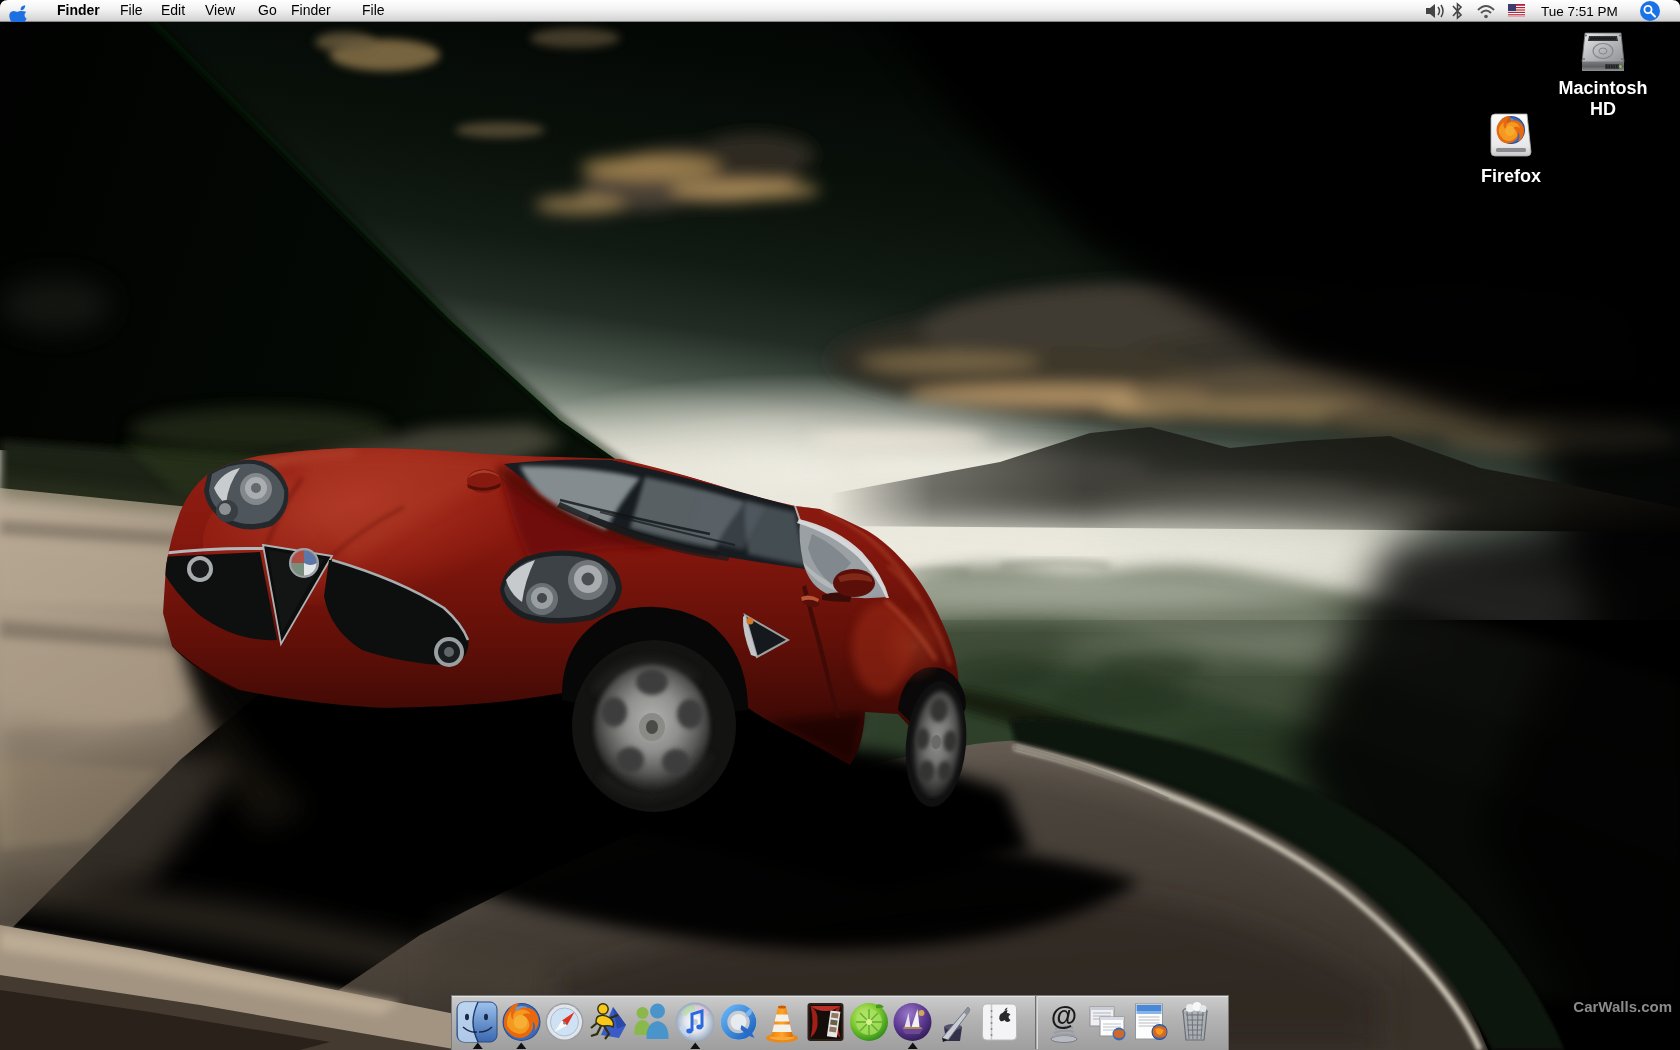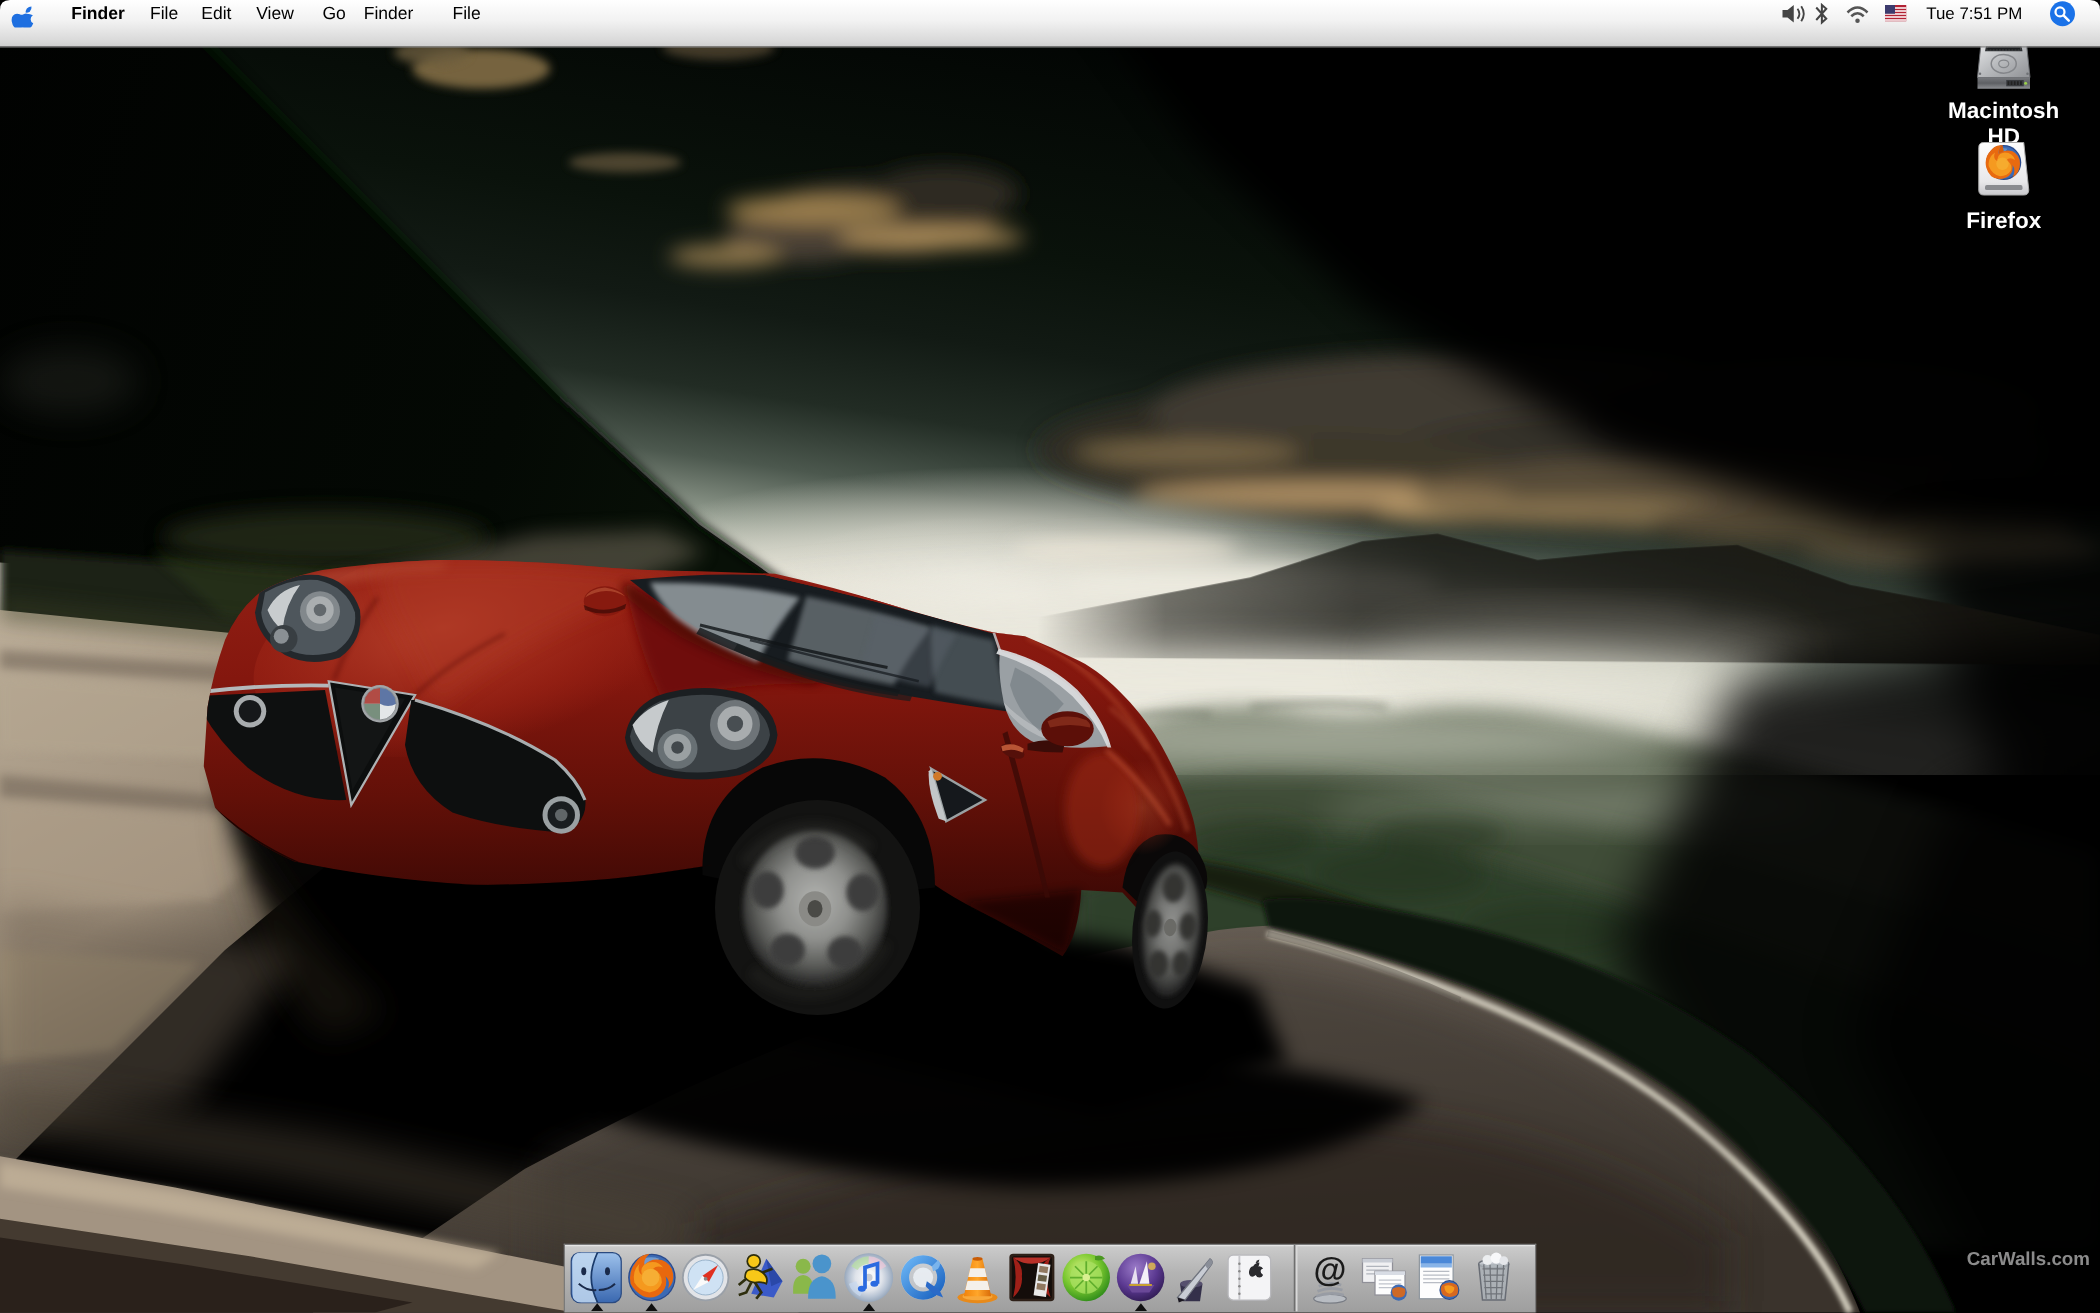--- a/index.html
+++ b/index.html
@@ -1,17 +1,17 @@
 <!DOCTYPE html>
 <html><head><meta charset="utf-8">
 <style>
 html,body{margin:0;padding:0;width:1680px;height:1050px;overflow:hidden;background:#000;
 font-family:"Liberation Sans",sans-serif;}
 #wall{position:absolute;left:0;top:0;width:1680px;height:1050px;}
-#menubar{position:absolute;left:0;top:0;width:1680px;height:38px;
+#menubar{position:absolute;left:0;top:0;width:1680px;height:22px;
 background:linear-gradient(#ffffff,#f2f2f2 45%,#d8d8d8 90%,#cfcfcf);
 border-bottom:1px solid #888;box-sizing:border-box;z-index:50;}
 .mitem{position:absolute;top:0;height:22px;line-height:21px;font-size:14px;color:#000;}
 #mbright{position:absolute;right:0;top:0;height:22px;z-index:51;}
 .deskicon{position:absolute;z-index:40;text-align:center;}
 .desklabel{color:#fff;font-size:18px;font-weight:bold;text-shadow:0 1px 2px rgba(0,0,0,.9);margin-top:2px;}
 #dock{position:absolute;z-index:60;}
 </style></head>
 <body>
 <svg id="wall" viewBox="0 0 1680 1050" xmlns="http://www.w3.org/2000/svg">
@@ -420,21 +420,21 @@
       <rect x="34.5" y="35" width="1.5" height="3" fill="#222"></rect>
       <rect x="37" y="35" width="1.5" height="3" fill="#222"></rect>
  <circle cx="41.5" cy="36.5" r="1.2" fill="#9ad04a"></circle>
  <circle cx="7" cy="5.5" r="1" fill="#6e7074"></circle>
       <circle cx="41" cy="5.5" r="1" fill="#6e7074"></circle>
       <circle cx="5" cy="29" r="1" fill="#6e7074"></circle>
       <circle cx="43" cy="29" r="1" fill="#6e7074"></circle>
 </svg>
 <div class="desklabel">Macintosh HD</div>
 </div>
-<div class="deskicon" style="left:1562px;top:112px;width:82px">
+<div class="deskicon" style="left:1470px;top:112px;width:82px">
 <svg width="46" height="52" style="margin:0 auto;display:block">
  <defs>
         <linearGradient id="fxdrive" x1="0" y1="0" x2="0" y2="1">
           <stop offset="0" stop-color="#fdfdfd"></stop>
           <stop offset="0.75" stop-color="#e8e8ea"></stop>
           <stop offset="1" stop-color="#c8c8cc"></stop>
         </linearGradient>
       </defs>
  <path d="M7,2 L39,2 L43,40 Q43,44 39,44 L7,44 Q3,44 3,40 L3,6 Q3,2 7,2 Z" fill="url(#fxdrive)" stroke="#aaa" stroke-width="0.8"></path>
  <rect x="8" y="36" width="30" height="4" rx="1.5" fill="#8a8c90"></rect>

